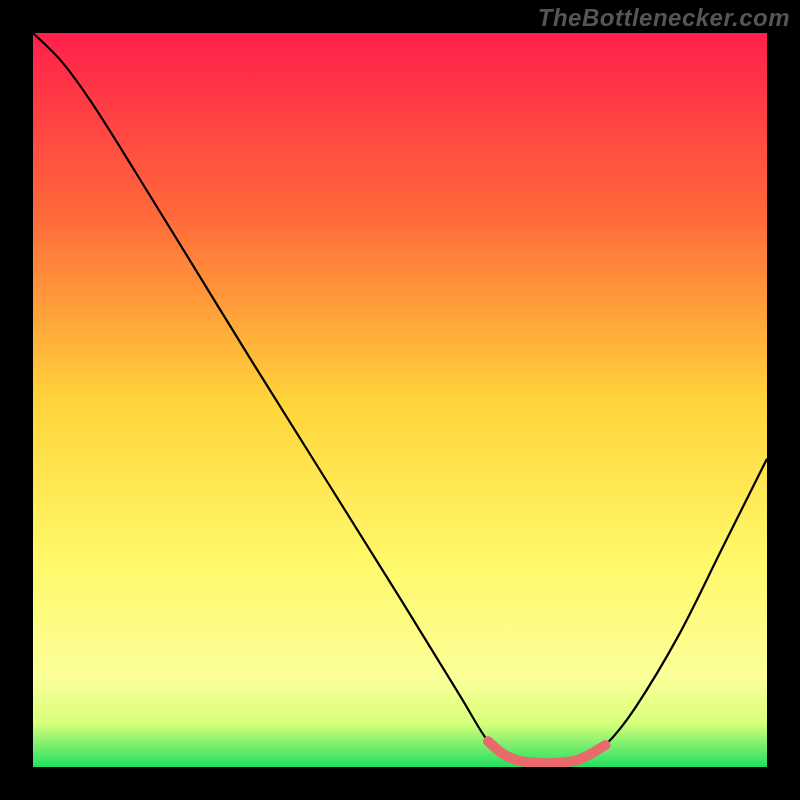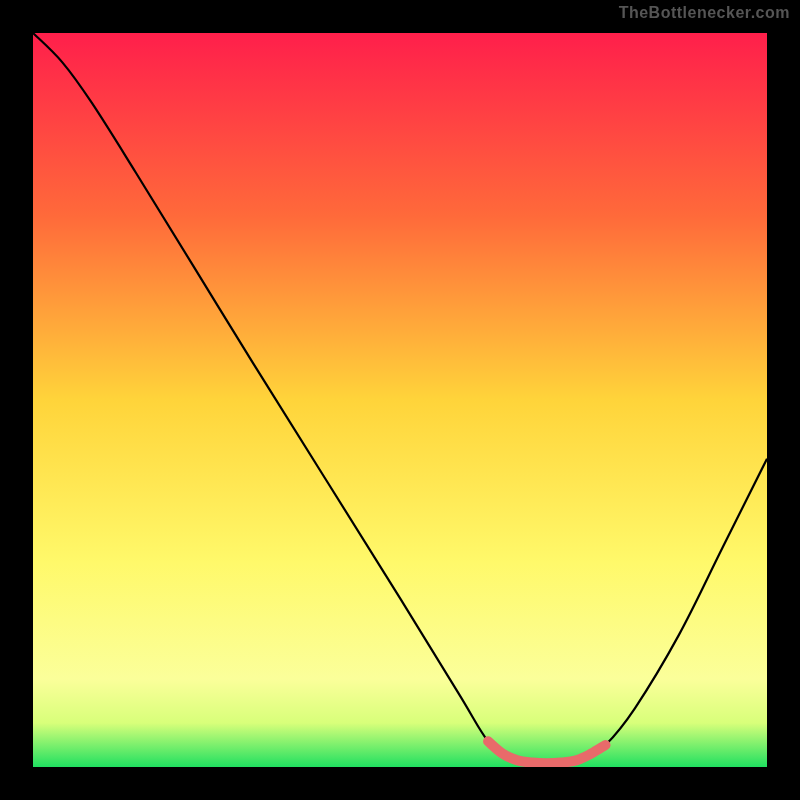--- a/index.html
+++ b/index.html
@@ -15,23 +15,24 @@
     position: relative;
     width: 800px;
     height: 800px;
     background: #000000;
   }
   .attribution {
     position: absolute;
     top: 4px;
     right: 10px;
     color: #555555;
-    font-size: 16px;
+    font-size: 24px;
     font-weight: bold;
     letter-spacing: 0.5px;
+    font-style: italic;
   }
   svg {
     display: block;
   }
 </style>
 </head>
 <body>
 
 <div class="frame">
 

